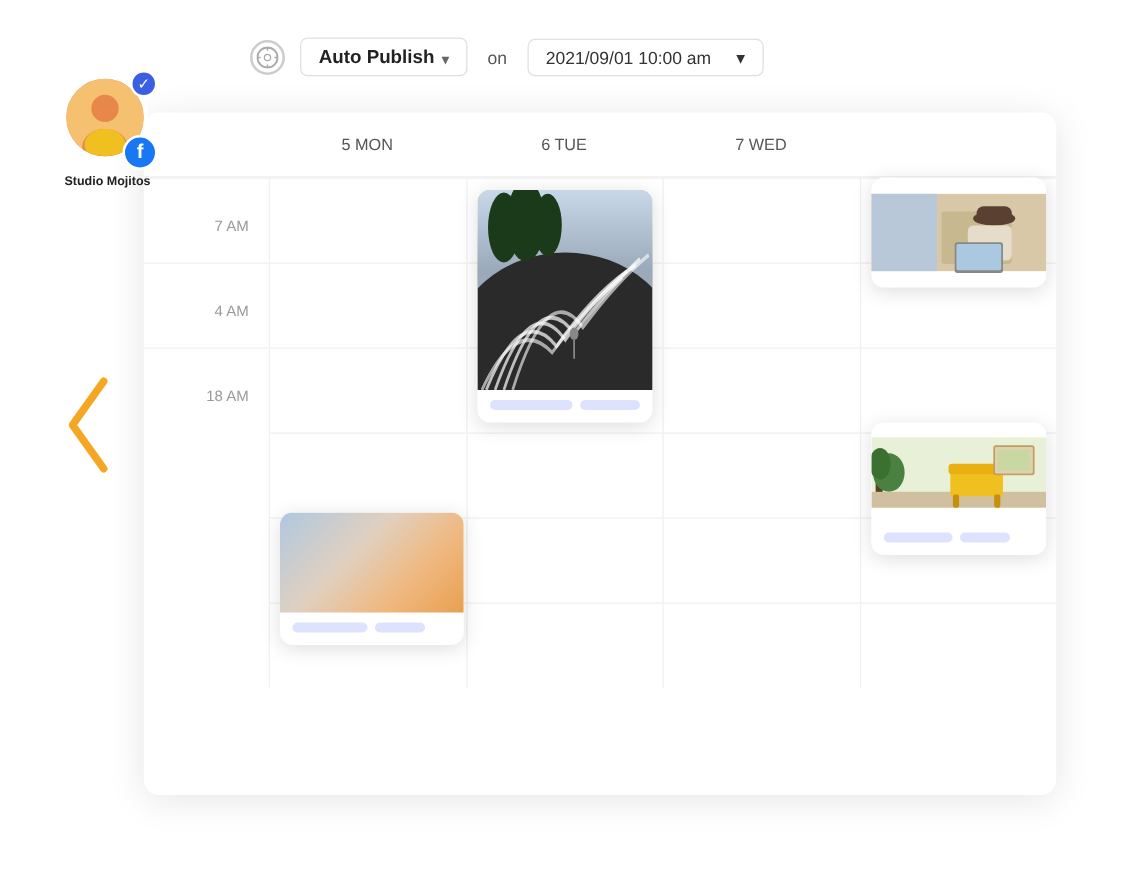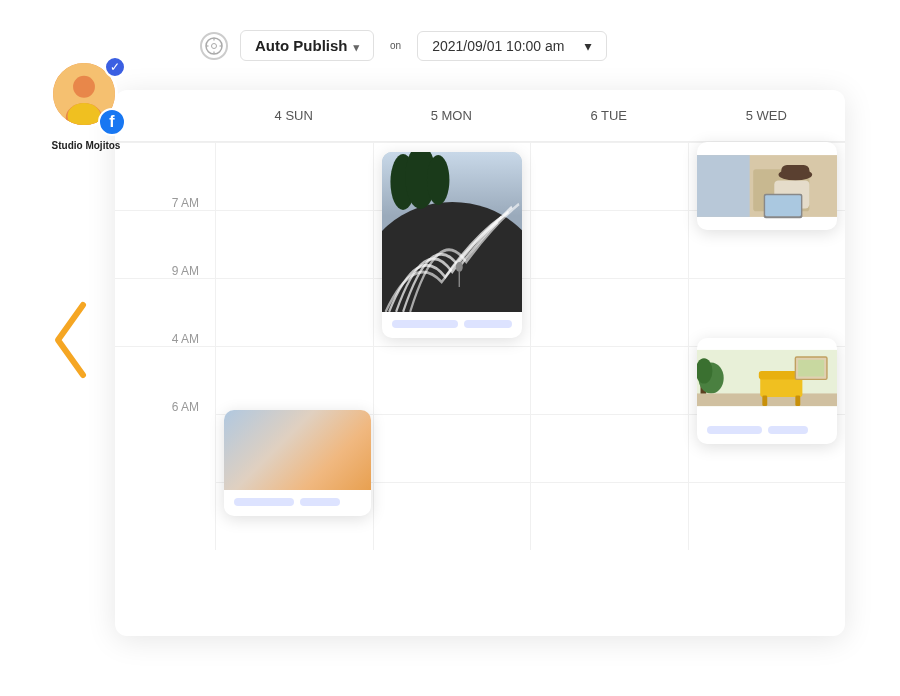--- a/index.html
+++ b/index.html
@@ -70,21 +70,21 @@
       color: #222;
       cursor: pointer;
     }
 
     .auto-publish-btn .chevron {
       color: #666;
       font-size: 11px;
     }
 
     .on-label {
-      font-size: 10px;
+      font-size: 14px;
       color: #555;
       margin: 0 4px;
     }
 
     .date-btn {
       display: flex;
       align-items: center;
       gap: 20px;
       background: white;
       border: 1px solid #e0e0e0;
@@ -137,21 +137,21 @@
     }
 
     .time-col {
       display: flex;
       flex-direction: column;
     }
 
     .time-slot {
       height: 68px;
       display: flex;
-      align-items: flex-end;
+      align-items: center;
       justify-content: flex-end;
       padding-right: 16px;
       padding-top: 8px;
       font-size: 12px;
       color: #999;
       border-top: 1px solid #f0f0f0;
     }
 
     .day-col {
       position: relative;
@@ -342,47 +342,41 @@
     <span>2021/09/01 10:00 am</span>
     <span>▾</span>
   </button>
 </div>
 
 <div class="calendar-wrapper">
 
   <div class="calendar-header">
     <div class="header-cell header-cell-empty"></div>
     <div class="header-cell">
-      <span>4 SUN</span>
-    </div>
-    <div class="header-cell">
       <span>5 MON</span>
     </div>
     <div class="header-cell">
       <span>6 TUE</span>
     </div>
     <div class="header-cell">
-      <span>5 WED</span>
+      <span>7 WED</span>
     </div>
   </div>
 
   <div class="calendar-body">
 
     <div class="time-col">
       <div class="time-slot">
         <span>7 AM</span>
       </div>
       <div class="time-slot">
-        <span>9 AM</span>
+        <span>4 AM</span>
       </div>
       <div class="time-slot">
-        <span>4 AM</span>
-      </div>
-      <div class="time-slot">
-        <span>6 AM</span>
+        <span>18 AM</span>
       </div>
     </div>
 
     <div class="day-col" style="position:relative;">
       <div class="day-row-divider"></div>
       <div class="day-row-divider"></div>
       <div class="day-row-divider"></div>
       <div class="day-row-divider"></div>
       <div class="day-row-divider"></div>
       <div class="day-row-divider"></div>

